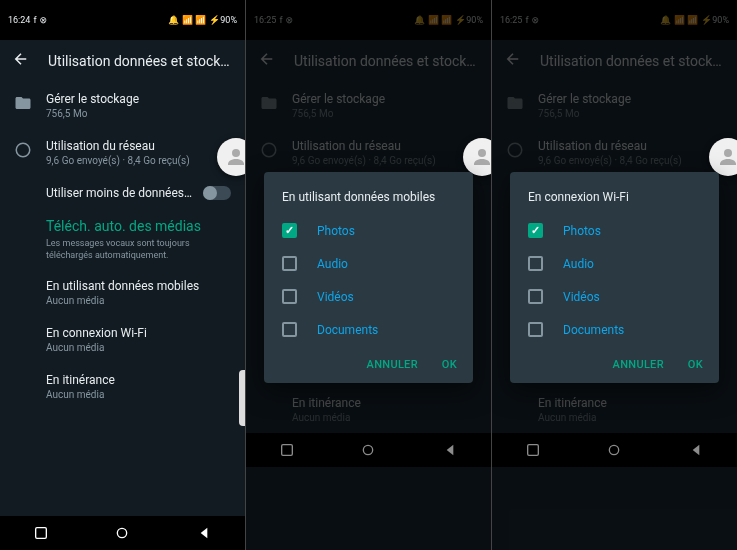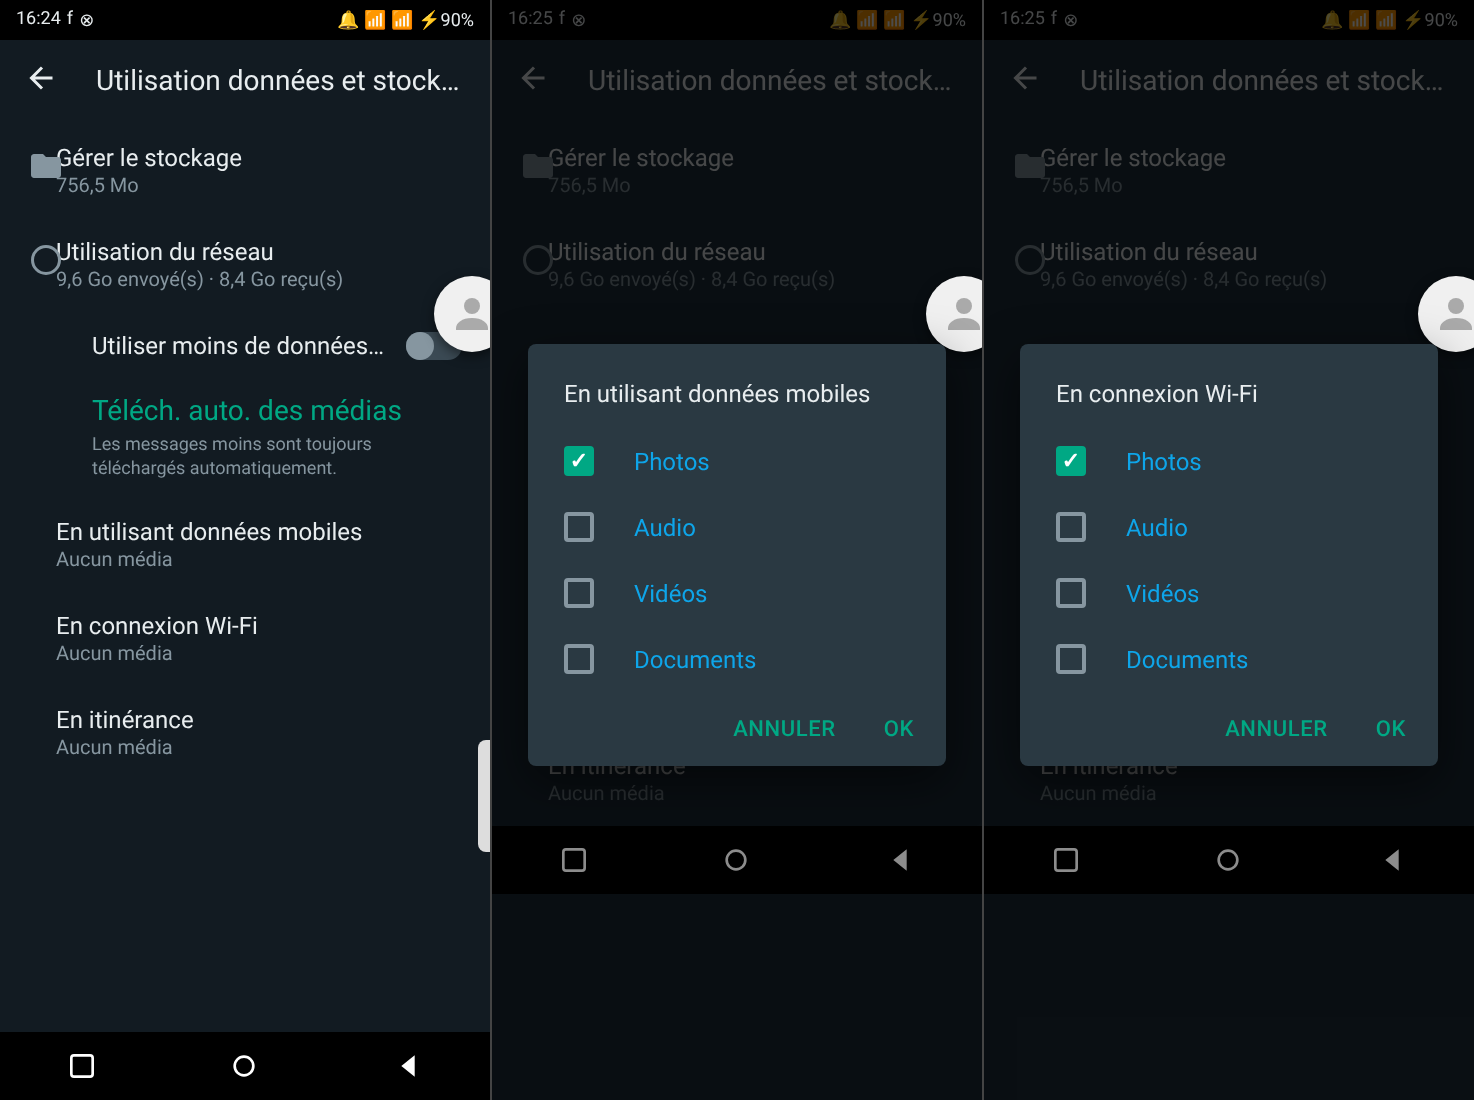--- a/index.html
+++ b/index.html
@@ -1,25 +1,25 @@
 <!DOCTYPE html>
 <html><head>
 <meta charset="utf-8">
 <style>
   * { margin: 0; padding: 0; box-sizing: border-box; }
   body { background: #fff; font-family: -apple-system, "Segoe UI", Roboto, sans-serif; }
   .container { display: flex; width: 737px; height: 550px; }
   .phone { flex: 1; background: #121b22; color: #e8edef; display: flex; flex-direction: column; position: relative; overflow: hidden; border-right: 1px solid #444; }
   .phone:last-child { border-right: none; }
-  .status-bar { display: flex; justify-content: space-between; padding: 10px 8px; font-size: 9px; background: #000; height: 20px; align-items: center; }
+  .status-bar { display: flex; justify-content: space-between; padding: 20px 8px; font-size: 9px; background: #000; height: 20px; align-items: center; }
   .status-left, .status-right { display: flex; gap: 3px; align-items: center; }
   .header { display: flex; align-items: center; padding: 10px 12px; gap: 18px; }
   .header-title { font-size: 14px; white-space: nowrap; overflow: hidden; text-overflow: ellipsis; color: #e8edef; }
   .content { flex: 1; overflow: hidden; }
-  .row { padding: 10px 14px 10px 28px; position: relative; }
+  .row { padding: 10px 14px 10px 46px; position: relative; }
   .row-icon { position: absolute; left: 14px; top: 12px; width: 18px; height: 18px; color: #8696a0; }
   .row-title { font-size: 12px; color: #e8edef; }
   .row-sub { font-size: 10px; color: #8696a0; margin-top: 2px; }
   .section-title { font-size: 14px; color: #00a884; padding: 8px 14px 4px 46px; }
   .section-desc { font-size: 9px; color: #8696a0; padding: 0 14px 8px 46px; line-height: 1.3; }
   .toggle-row { display: flex; align-items: flex-end; justify-content: space-between; padding: 10px 14px 10px 46px; }
   .toggle { width: 28px; height: 14px; background: #3b4a54; border-radius: 7px; position: relative; }
   .toggle::after { content: ""; position: absolute; width: 14px; height: 14px; background: #8696a0; border-radius: 50%; top: 0; left: 0; }
   .avatar { position: absolute; right: -10px; top: 138px; width: 38px; height: 38px; background: #f0f0f0; border-radius: 50%; display: flex; align-items: center; justify-content: center; box-shadow: 0 2px 6px rgba(0,0,0,0.5); }
   .avatar svg { width: 24px; height: 24px; fill: #aaa; }
@@ -77,21 +77,21 @@
             </svg>
         </span>
         <div class="row-title">Utilisation du réseau</div>
         <div class="row-sub">9,6 Go envoyé(s) · 8,4 Go reçu(s)</div>
       </div>
       <div class="toggle-row">
         <span class="row-title">Utiliser moins de données…</span>
         <div class="toggle"></div>
       </div>
       <div class="section-title">Téléch. auto. des médias</div>
-      <div class="section-desc">Les messages moins sont toujours téléchargés automatiquement.</div>
+      <div class="section-desc">Les messages vocaux sont toujours téléchargés automatiquement.</div>
       <div class="row">
         <div class="row-title">En utilisant données mobiles</div>
         <div class="row-sub">Aucun média</div>
       </div>
       <div class="row">
         <div class="row-title">En connexion Wi-Fi</div>
         <div class="row-sub">Aucun média</div>
       </div>
       <div class="row">
         <div class="row-title">En itinérance</div>

